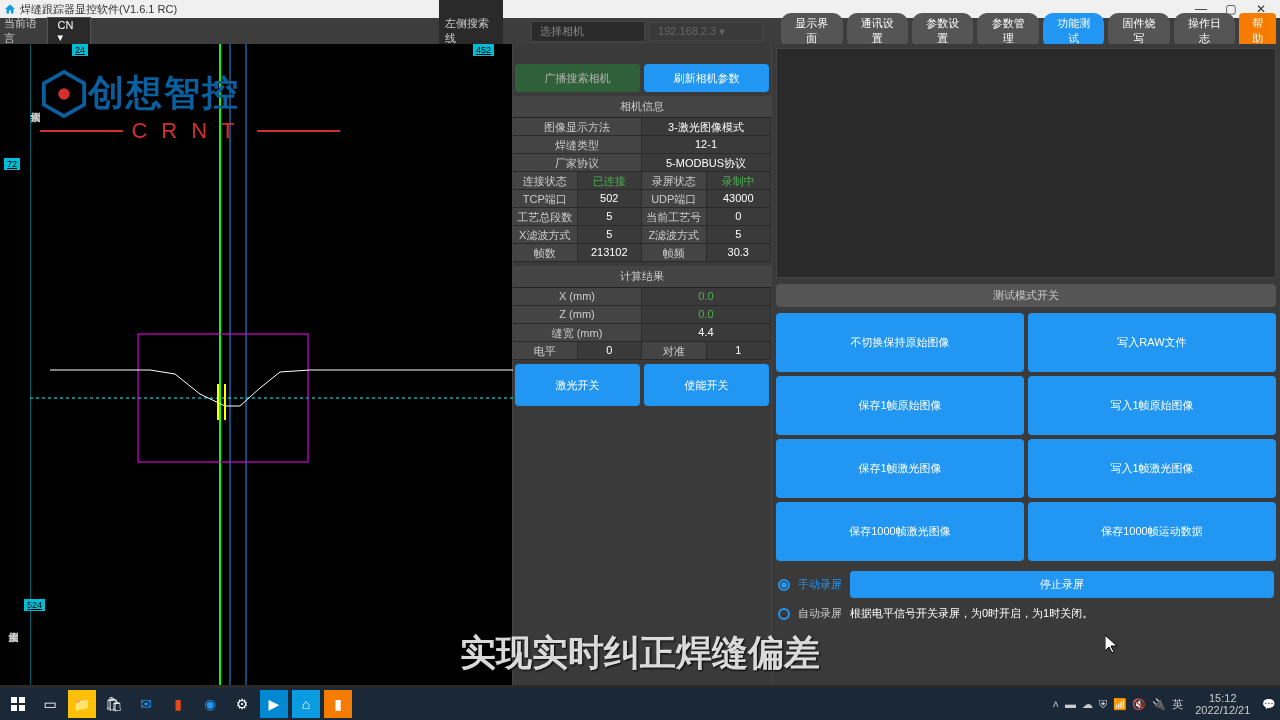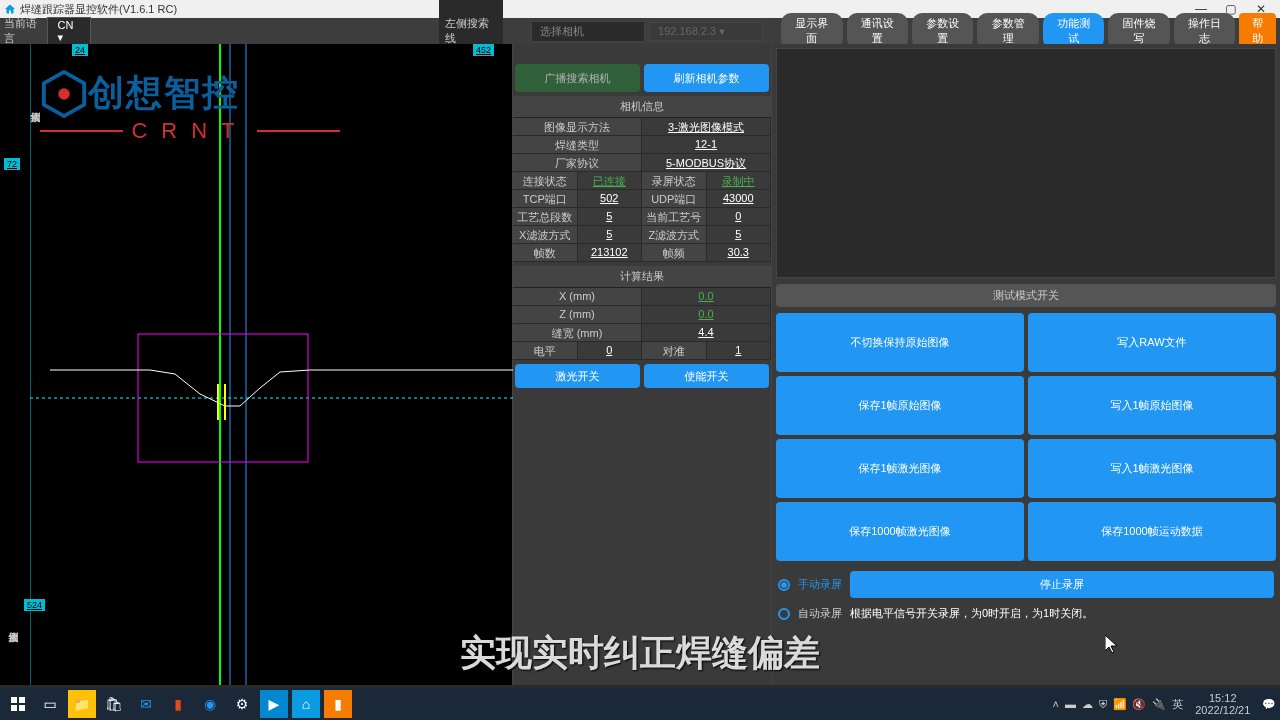--- a/index.html
+++ b/index.html
@@ -32,23 +32,23 @@
 svg.plot{position:absolute;top:0;left:30px;width:483px;height:641px;}
 .mid-pane{width:259px;background:#3a3a3a;border-right:1px solid #444;display:flex;flex-direction:column;}
 .mid-top{display:flex;height:28px;margin-top:20px;}
 .mid-top button{flex:1;margin:0 2px;border:none;border-radius:4px;color:#fff;padding:4px;}
 .btn-green{background:#2a7a3a;opacity:.6;}
 .btn-blue{background:#2196f3;}
 .section-hdr{text-align:center;background:#444;padding:3px;margin-top:4px;border-bottom:1px solid #222;}
 .info-row{display:flex;height:18px;border-bottom:1px solid #2a2a2a;}
 .info-row>div{flex:1;text-align:center;padding:2px;background:#3a3a3a;border-right:1px solid #2a2a2a;}
 .info-row .lbl{background:#444;}
-.info-row .val{color:#fff;text-decoration:underline;}
+.info-row .val{color:#fff;}
 .info-row .val.green{color:#4caf50;}
-.switch-row{display:flex;height:24px;margin-top:4px;gap:4px;padding:0 2px;}
+.switch-row{display:flex;height:42px;margin-top:4px;gap:4px;padding:0 2px;}
 .switch-row button{flex:1;background:#2196f3;border:none;border-radius:4px;color:#fff;}
 .right-pane{flex:1;background:#3a3a3a;display:flex;flex-direction:column;padding:4px;}
 .preview-area{height:230px;background:#2a2a2a;border:1px solid #444;margin-bottom:6px;}
 .mode-bar{background:#555;text-align:center;padding:4px;border-radius:4px;margin-bottom:6px;}
 .btn-grid{display:grid;grid-template-columns:1fr 1fr;gap:4px;margin-bottom:6px;}
 .btn-grid button{background:#2196f3;border:none;border-radius:4px;color:#fff;padding:22px;}
 .rec-row{display:flex;align-items:center;gap:8px;padding:4px 2px;}
 .radio{width:12px;height:12px;border:2px solid #2196f3;border-radius:50%;display:inline-block;position:relative;}
 .radio.on::after{content:"";position:absolute;inset:1px;background:#2196f3;border-radius:50%;}
 .rec-row .txt-blue{color:#2196f3;}

